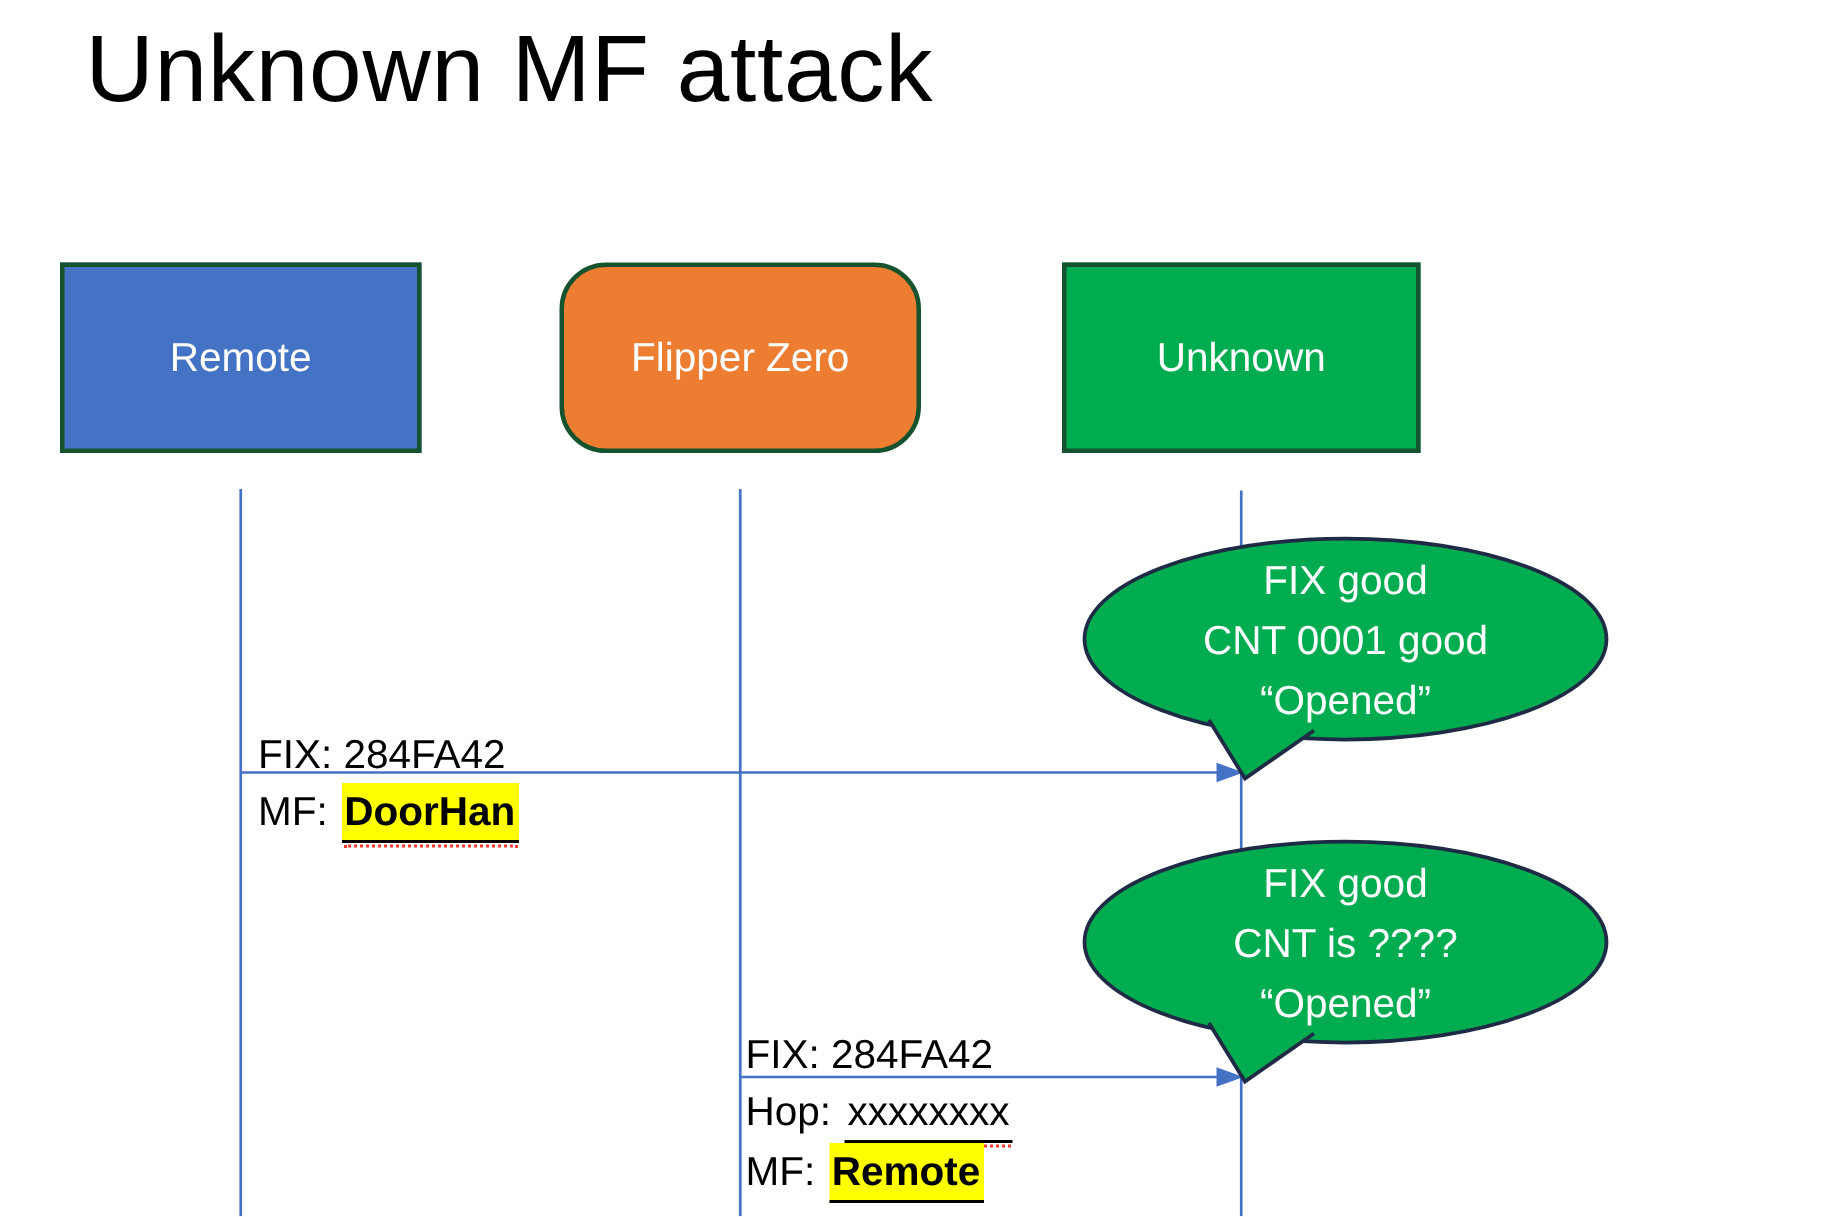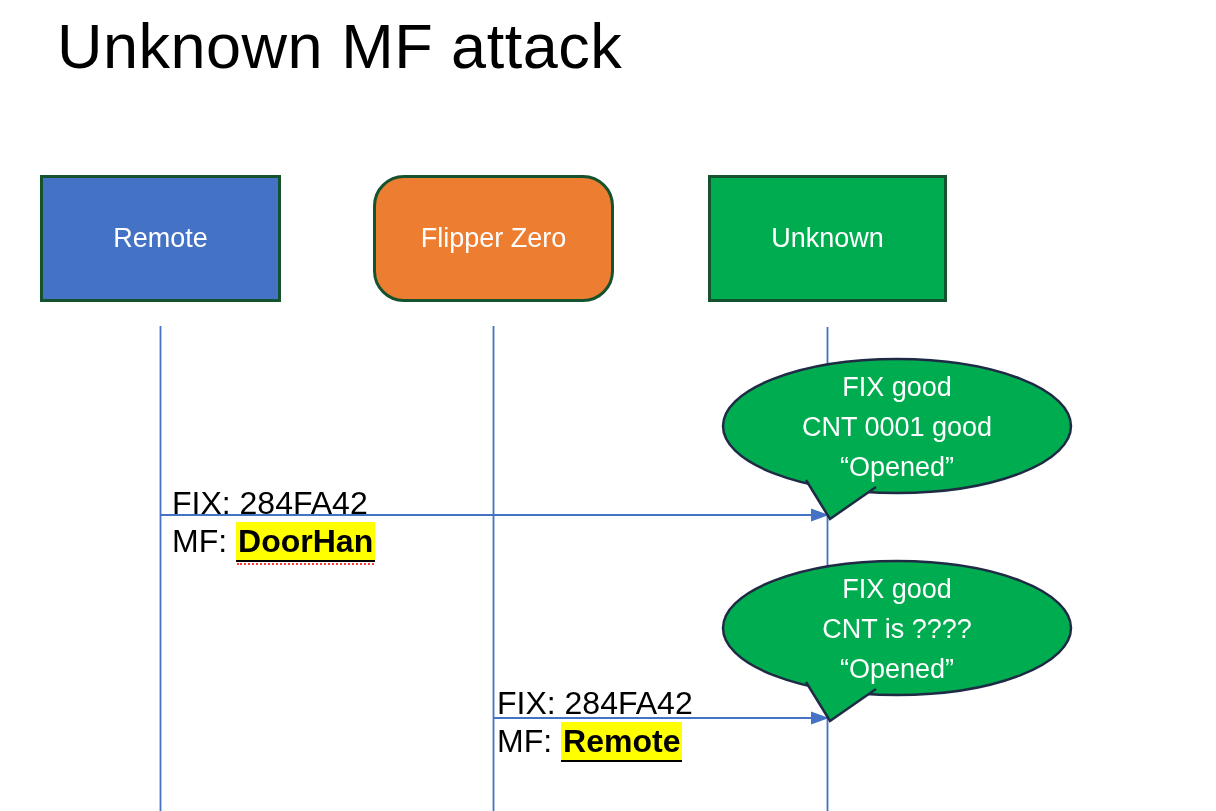--- a/index.html
+++ b/index.html
@@ -42,21 +42,21 @@
 
   .diagram-svg {
     position: absolute;
     left: 0; top: 0;
     width: 1216px;
     height: 811px;
   }
 
   .msg-block {
     position: absolute;
-    font-size: 32px;
+    font-size: 27px;
     color: #000000;
     line-height: 38px;
     white-space: nowrap;
   }
   .msg-block-1 { left: 172px; top: 484px; }
   .msg-block-2 { left: 497px; top: 684px; }
   .msg-prefix { margin-right: 9px; }
   .msg-value {
     position: relative;
     display: inline-block;
@@ -129,20 +129,21 @@
     </g>
   </svg>
 
   <div class="msg-block msg-block-1">
     <div>FIX: 284FA42</div>
     <div><span class="msg-prefix">MF:</span><span class="msg-value hl ul"><span>DoorHan</span><span class="squiggle"></span></span></div>
   </div>
 
   <div class="msg-block msg-block-2">
     <div>FIX: 284FA42</div>
+    <div><span class="msg-prefix">Hop:</span><span class="msg-value ul"><span>xxxxxxxx</span><span class="squiggle"></span></span></div>
     <div><span class="msg-prefix">MF:</span><span class="msg-value hl ul"><span>Remote</span></span></div>
   </div>
 
   <div class="callout-text callout-text-1">
     <div>FIX good</div>
     <div>CNT 0001 good</div>
     <div>“Opened”</div>
   </div>
 
   <div class="callout-text callout-text-2">

